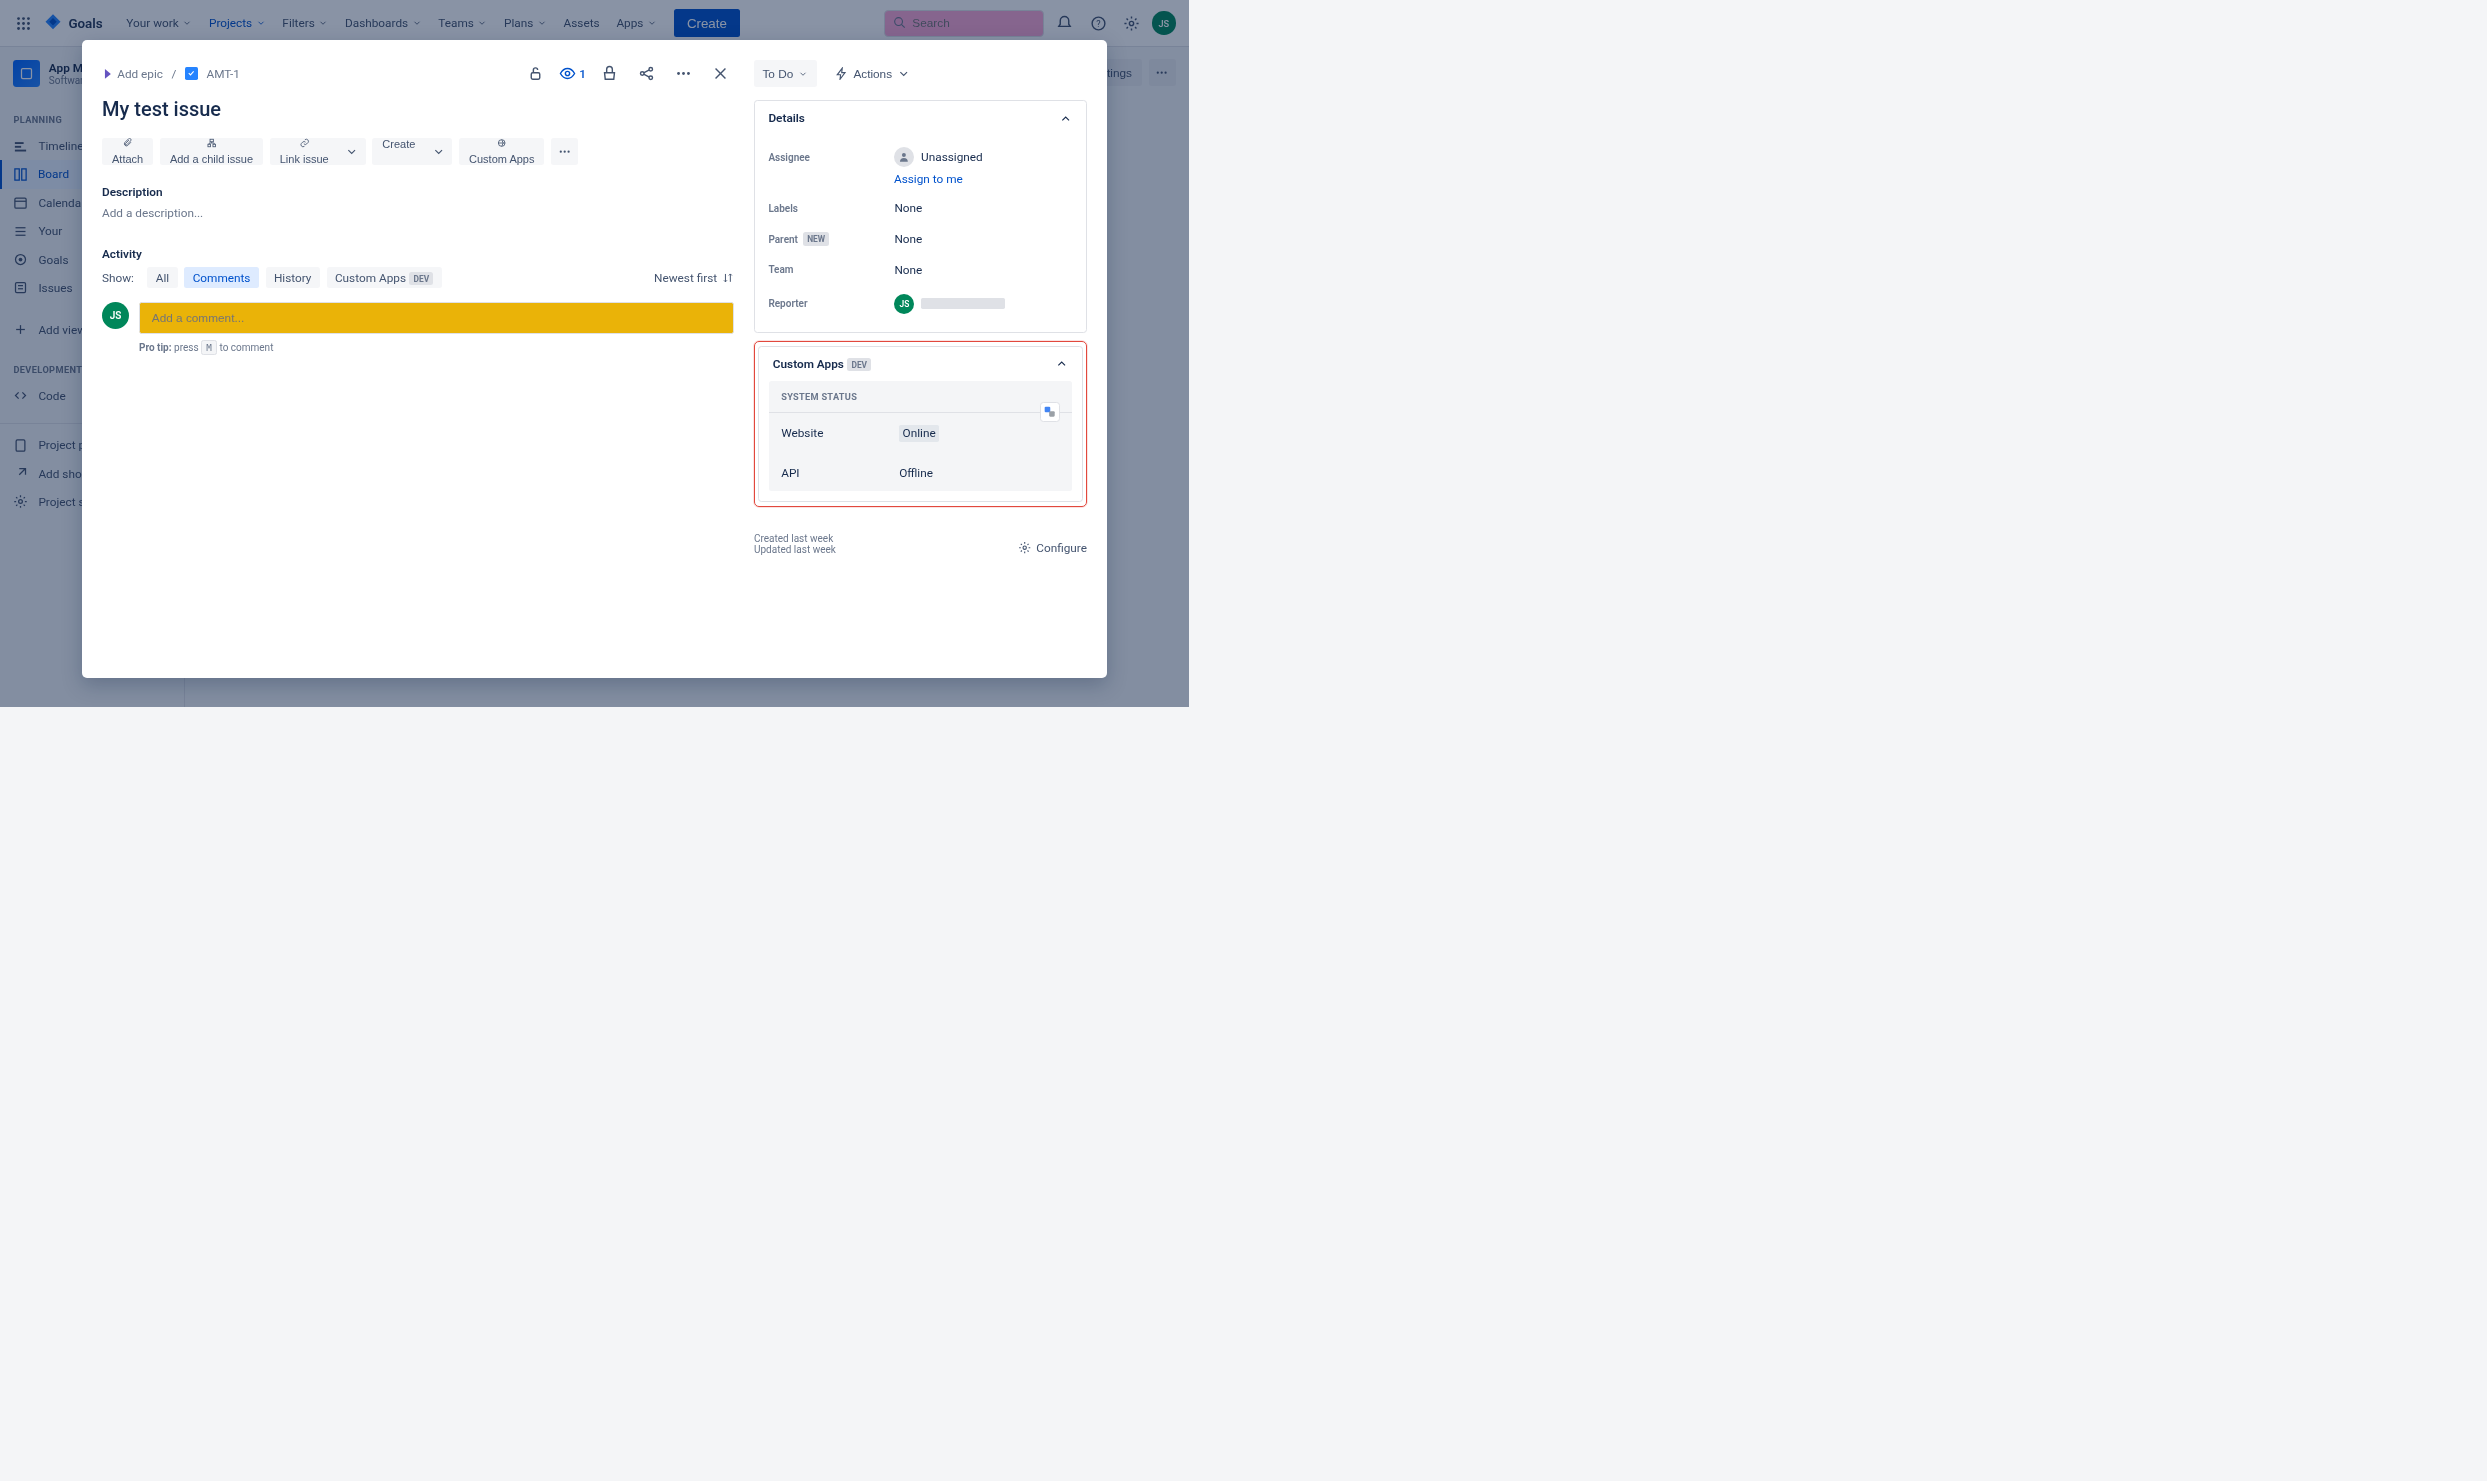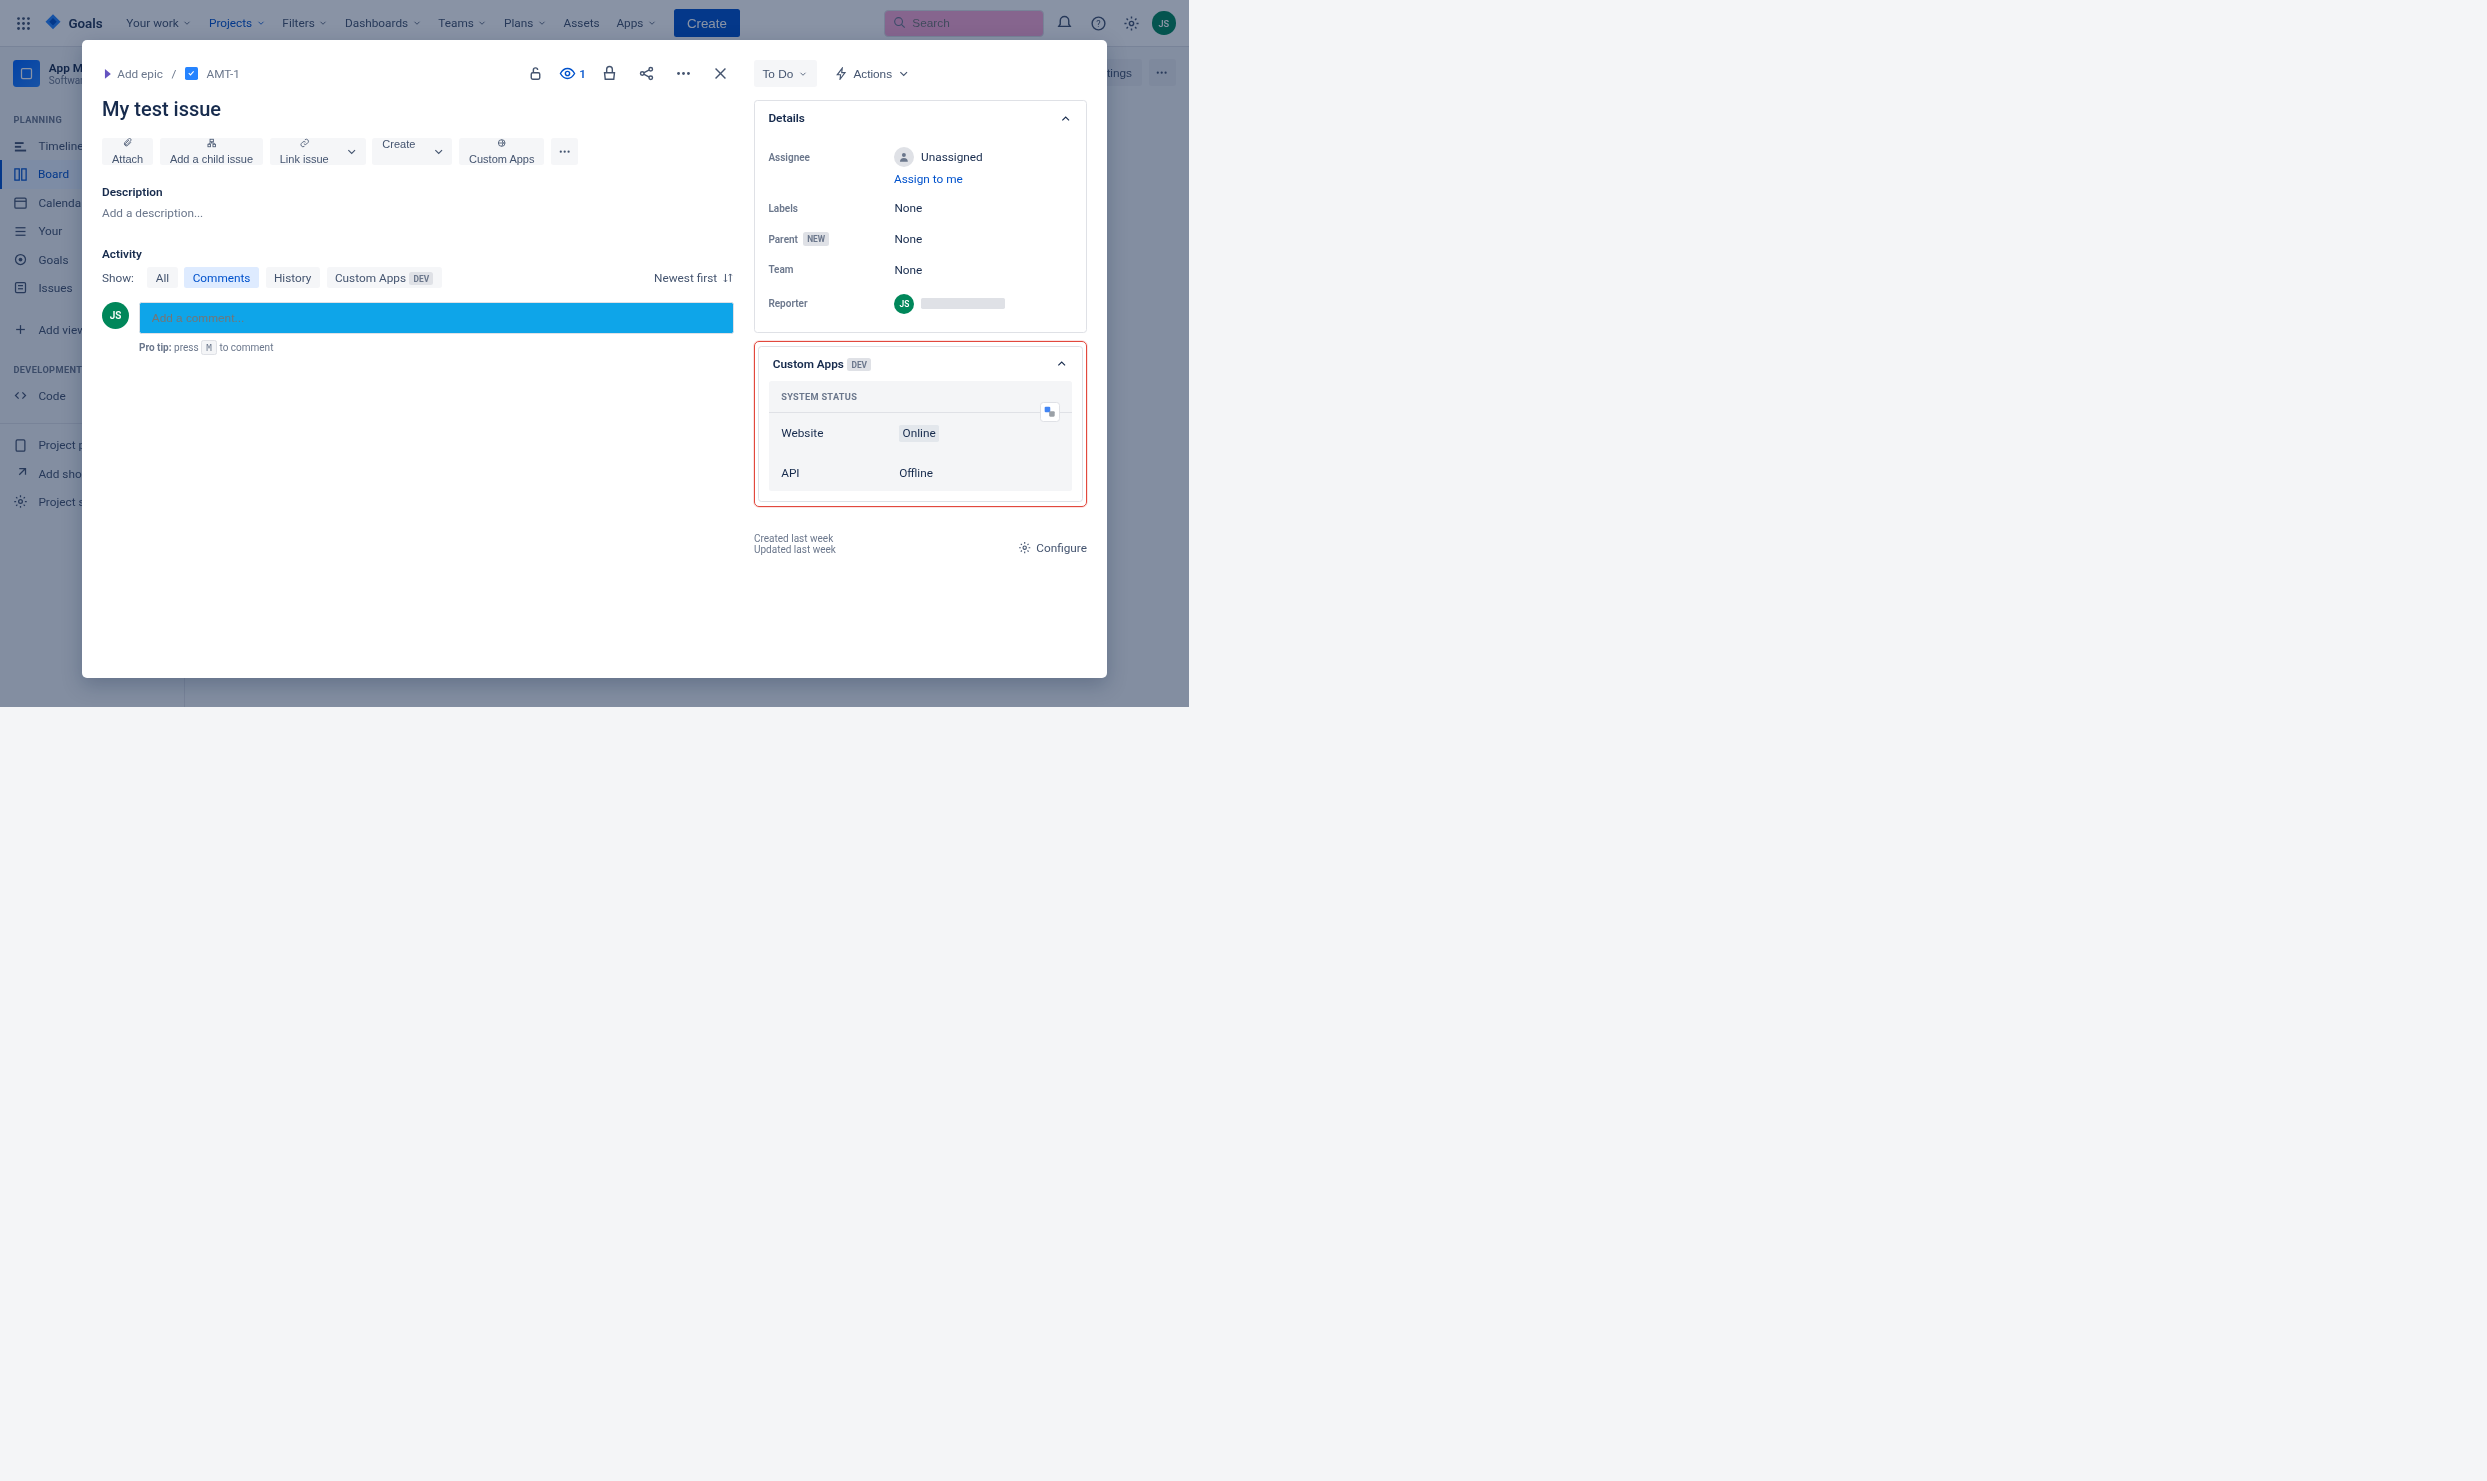--- a/index.html
+++ b/index.html
@@ -105,21 +105,21 @@
   .desc-placeholder { color:#6B778C; font-size:11.8px; margin-bottom:27px; cursor:text; }
 
   .activity-tabs { display:flex; align-items:center; gap:6.7px; margin-bottom:13.4px; }
   .show-label { font-size:11.8px; color:#44546F; margin-right:6.7px; }
   .tab-pill { padding:3.4px 8.4px; border-radius:2.5px; background:#091E420A; color:#44546F; font-size:11.8px; cursor:pointer; }
   .tab-pill.active { background:#DEEBFF; color:#0052CC; }
   .dev-badge { background:#DFE1E6; color:#6B778C; font-size:8.4px; font-weight:700; padding:1.7px 4.2px; border-radius:2.5px; margin-left:3.4px; }
   .sort-btn { margin-left:auto; display:flex; align-items:center; gap:5px; font-size:11.8px; color:#44546F; cursor:pointer; }
 
   .comment-row { display:flex; gap:10px; align-items:flex-start; }
-  .comment-input { flex:1; height:32px; border:0.8px solid #DFE1E6; border-radius:2.5px; padding:0 11.8px; font-size:11.8px; background:#0ea5e9; }
+  .comment-input { flex:1; height:32px; border:0.8px solid #DFE1E6; border-radius:2.5px; padding:0 11.8px; font-size:11.8px; background:#eab308; }
   .protip { font-size:10px; color:#6B778C; margin-top:8.4px; margin-left:37px; }
   .protip kbd { background:#F4F5F7; border:0.8px solid #DFE1E6; border-radius:2.5px; padding:0.8px 4.2px; font-size:9.2px; }
 
   
   .status-row { display:flex; align-items:center; gap:10px; margin-bottom:13.4px; }
   .status-btn { height:27px; padding:0 8.4px; background:#091E420A; border:none; border-radius:2.5px; display:flex; align-items:center; gap:5px; cursor:pointer; color:#44546F; font-size:11.8px; font-weight:500; }
   .actions-btn { height:27px; padding:0 8.4px; background:transparent; border:none; display:flex; align-items:center; gap:5px; cursor:pointer; color:#44546F; font-size:11.8px; font-weight:500; }
   .actions-btn svg { width:13.4px; height:13.4px; }
 
   .panel { border:0.8px solid #DFE1E6; border-radius:3.4px; margin-bottom:8.4px; }

